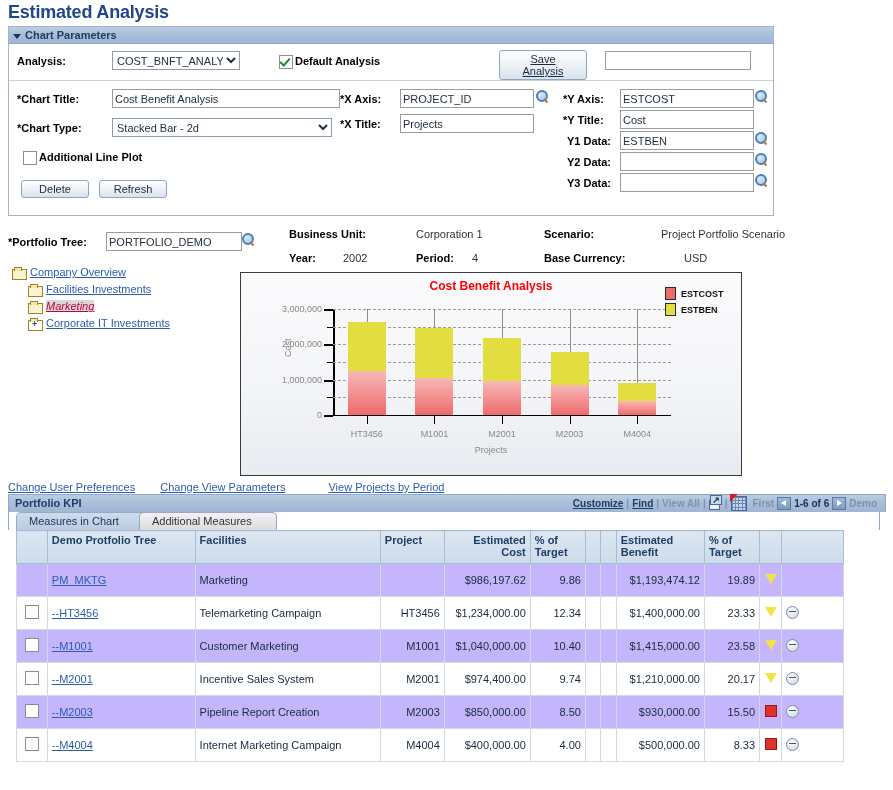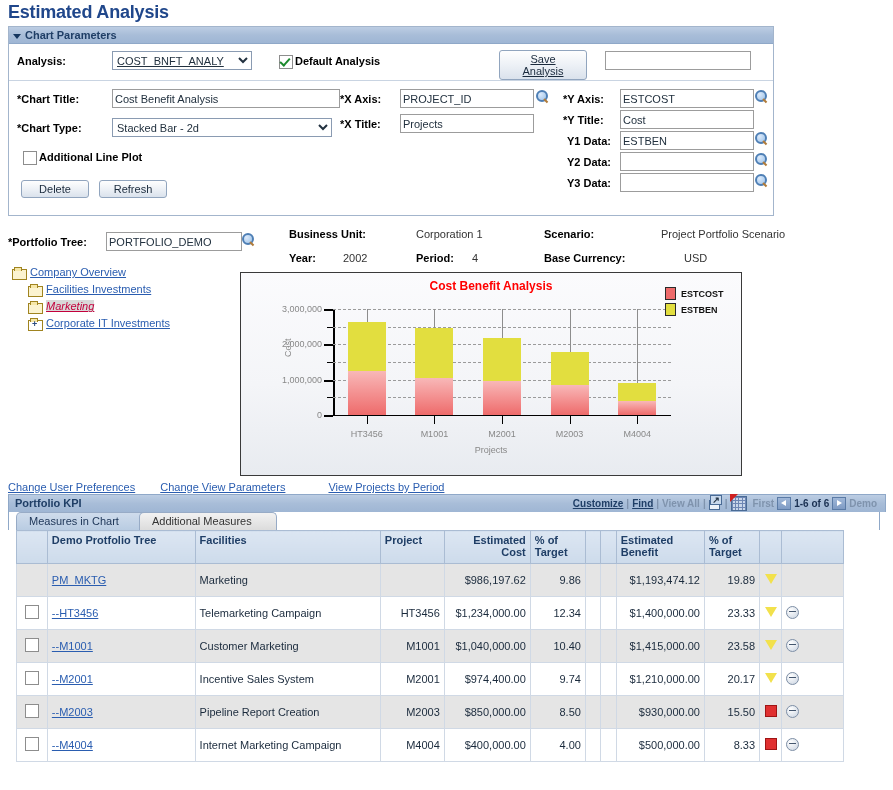--- a/index.html
+++ b/index.html
@@ -216,21 +216,21 @@
     background: linear-gradient(to bottom,#DCE6F2 0%,#CDDBEB 100%);
     color: #1F3E66; font-weight: bold; font-size: 11px;
     border: 1px solid #AABCD3; padding: 3px 4px; vertical-align: top;
     text-align: left; height: 26px;
   }
   table.kpi th.num { text-align: right; }
   table.kpi td {
     border: 1px solid #D0D9E5; padding: 4px; height: 24px; color: #1A2A3C;
     background: #FFFFFF; vertical-align: middle;
   }
-  table.kpi tr.alt td { background: #e5e5e5; }
+  table.kpi tr.alt td { background: #c4b5fd; }
   table.kpi td.num { text-align: right; }
   .cell-link { color: #2A5DB0; text-decoration: underline; cursor: pointer; }
   .tri-yellow {
     width: 0; height: 0; display: inline-block;
     border-left: 6px solid transparent; border-right: 6px solid transparent;
     border-top: 10px solid #F2E14C;
   }
   .sq-red { width: 10px; height: 10px; display: inline-block; background: #E03030; border: 1px solid #9E1515; }
   .minus-icon {
     width: 11px; height: 11px; display: inline-block; border-radius: 50%;
@@ -252,21 +252,21 @@
 
   <div class="page-title">Estimated Analysis</div>
 
   <div class="group-box">
     <div class="group-header">
       <span class="tri-down"></span><span>Chart Parameters</span>
     </div>
 
     <div class="gb-row-1">
       <span class="a lbl" style="left:8px; top:11px;">Analysis:</span>
-      <select class="sel a" style="left:103px; top:7px; width:140px;text-decoration:underline;">
+      <select class="sel a" style="left:103px; top:7px; width:128px;">
         <option>COST_BNFT_ANALY</option>
       </select>
       <span class="a chk checked" style="left:270px; top:11px;"></span>
       <span class="a lbl" style="left:286px; top:11px;">Default Analysis</span>
       <button class="btn a" style="left:490px; top:6px; width:88px;text-decoration:underline;">Save Analysis</button>
       <input class="txt a" style="left: 596px; top: 7px; width: 140px;" value="">
     </div>
 
     <div class="gb-row-2">
 

